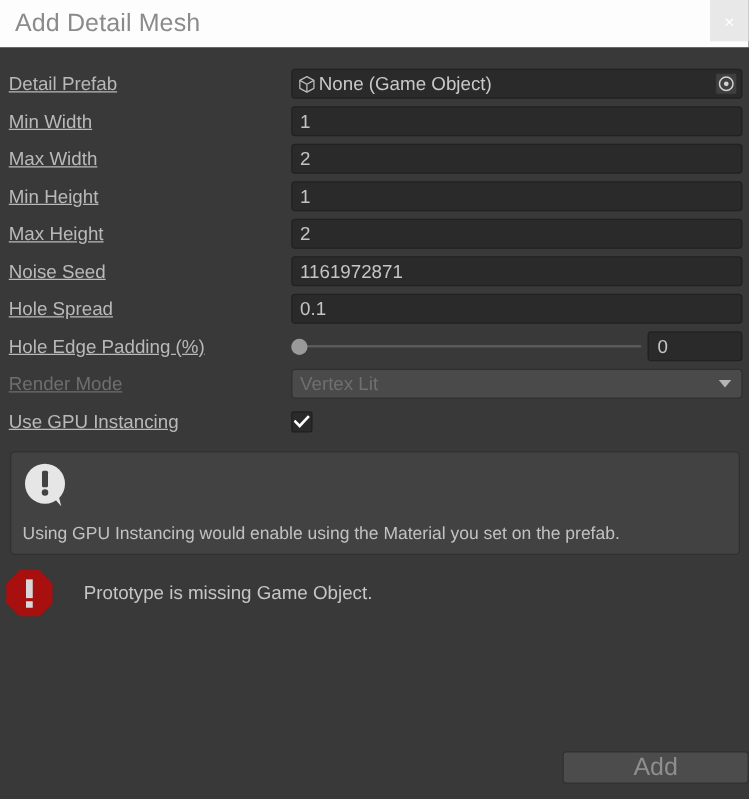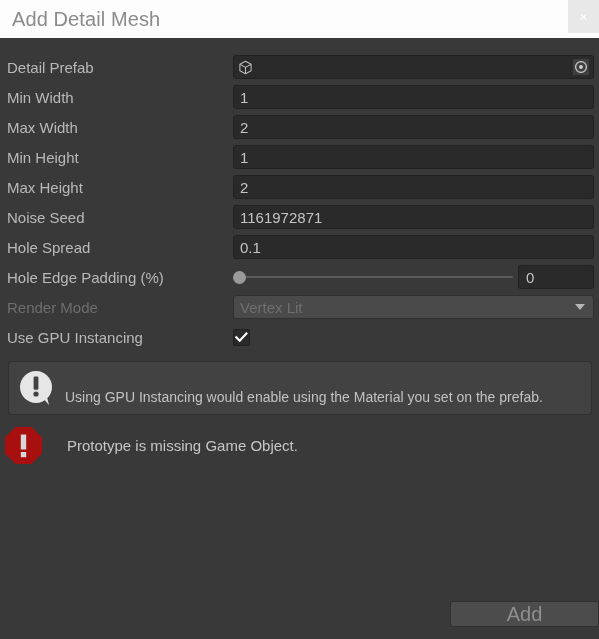--- a/index.html
+++ b/index.html
@@ -62,20 +62,21 @@
     display: flex;
     align-items: center;
     position: relative;
   }
   .row-label {
     width: 233px;
     padding-left: 7px;
     font-size: 15px;
     color: #b9b9b9;
     white-space: nowrap;
+    text-decoration: underline;
   }
   .row-label.disabled { color: #6e6e6e; }
 
   .field {
     position: absolute;
     left: 233px;
     right: 5px;
     height: 24px;
     background: #2a2a2a;
     border: 1px solid #212121;
@@ -196,23 +197,24 @@
   }
 
   
   .helpbox {
     margin: 9px 7px 0 8px;
     min-height: 52px;
     background: #424242;
     border: 1px solid #303030;
     border-radius: 4px;
     display: flex;
-    align-items: flex-end;
+    align-items: flex-start;
     padding: 7px 10px 7px 9px;
     gap: 11px;
+    flex-direction: column;
   }
   .helpbox-text {
     font-size: 14px;
     color: #c2c2c2;
     line-height: 1.28;
     padding-right: 24px;
   }
 
   
   .errorrow {
@@ -261,20 +263,21 @@
 
 <div class="dialog-body">
 
   <div class="row">
     <span class="row-label">Detail Prefab</span>
     <div class="field objfield">
       <svg class="cube-icon" viewBox="0 0 16 16">
         <path d="M8 1.4 14 4.6v6.8L8 14.6 2 11.4V4.6Z" fill="none" stroke="#cfcfcf" stroke-width="1.1" stroke-linejoin="round"></path>
         <path d="M2 4.6 8 7.9l6-3.3M8 7.9v6.7" fill="none" stroke="#cfcfcf" stroke-width="1.1" stroke-linejoin="round"></path>
       </svg>
+      <span class="objtext">None (Game Object)</span>
       <div class="picker-btn">
         <svg width="14" height="14" viewBox="0 0 14 14">
           <circle cx="7" cy="7" r="5.4" fill="none" stroke="#d2d2d2" stroke-width="1.2"></circle>
           <circle cx="7" cy="7" r="1.9" fill="#d2d2d2"></circle>
         </svg>
       </div>
     </div>
   </div>
 
   <div class="row">

